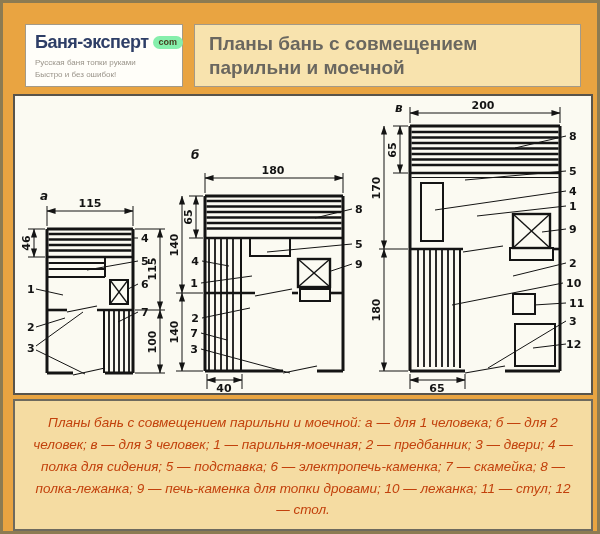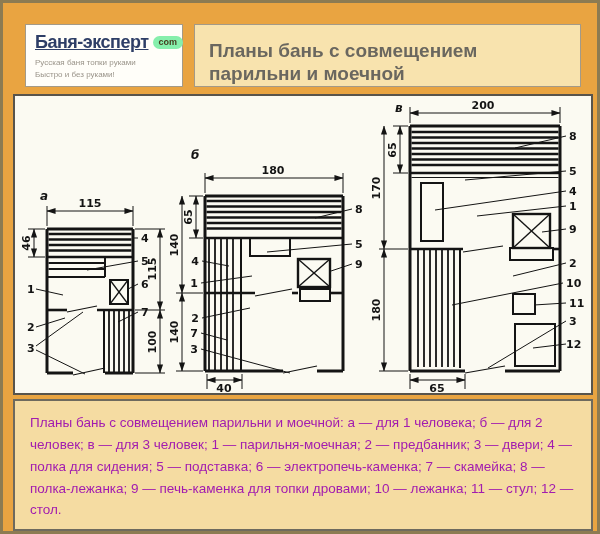--- a/index.html
+++ b/index.html
@@ -17,31 +17,31 @@
   }
   
   .logo-box{
     position:absolute;left:22px;top:21px;width:158px;height:63px;
     background:#fffef9;border:1px solid #a39a88;box-sizing:border-box;
     padding:7px 8px 0 9px;cursor:pointer;
   }
   .brand-line{display:flex;align-items:center;gap:4px;}
   .brand{
     font-weight:bold;font-size:18px;letter-spacing:-0.5px;
-    color:#2e3e66;white-space:nowrap;text-decoration:underline;
+    color:#2e3e66;white-space:nowrap;
   }
   .badge{
     background:#86efac;color:#443c1e;font-weight:bold;font-size:9px;
     border-radius:9px;padding:2px 6px;line-height:1;white-space:nowrap;
   }
   .tagline{font-size:8px;color:#9a948a;margin-top:4px;line-height:1.45;}
   .title-box{
     position:absolute;left:191px;top:21px;width:387px;height:63px;
     background:#f8e3ae;border:1px solid #a39a88;box-sizing:border-box;
-    display:flex;align-items:flex-end;padding:0 20px 0 14px;
+    display:flex;align-items:center;padding:0 20px 0 14px;
   }
   .page-title{
     font-size:19px;font-weight:bold;color:#6a675f;line-height:1.25;
     margin:0;max-width:310px;
   }
   
   .drawing-panel{
     position:absolute;left:10px;top:91px;width:580px;height:301px;
     background:#fbfaf2;border:2px solid #58544c;box-sizing:border-box;
   }
@@ -50,36 +50,36 @@
     font-family:"DejaVu Sans",sans-serif;font-size:11px;font-weight:bold;fill:#141414;
   }
   svg .plan-letter{font-size:12px;font-style:italic;}
   
   .caption-box{
     position:absolute;left:10px;top:396px;width:580px;height:132px;
     background:#f5dca2;border:2px solid #6e6a5e;box-sizing:border-box;
     padding:11px 15px;
   }
   .caption-text{
-    margin:0;font-size:13.5px;color:#a21caf;line-height:1.62;
+    margin:0;font-style:italic;font-size:13.5px;color:#c2410c;line-height:1.62;text-align:center;
   }
 </style>
 </head>
 <body>
 
 <div class="frame">
 
   <div class="logo-box">
     <div class="brand-line">
       <span class="brand">Баня-эксперт</span>
       <span class="badge">com</span>
     </div>
     <div class="tagline">
       <div>Русская баня топки руками</div>
-      <div>Быстро и без руками!</div>
+      <div>Быстро и без ошибок!</div>
     </div>
   </div>
 
   <div class="title-box">
     <h1 class="page-title">Планы бань с совмещением парильни и моечной</h1>
   </div>
 
   <div class="drawing-panel">
     <svg width="576" height="297" viewBox="0 0 576 297">
       <defs>

